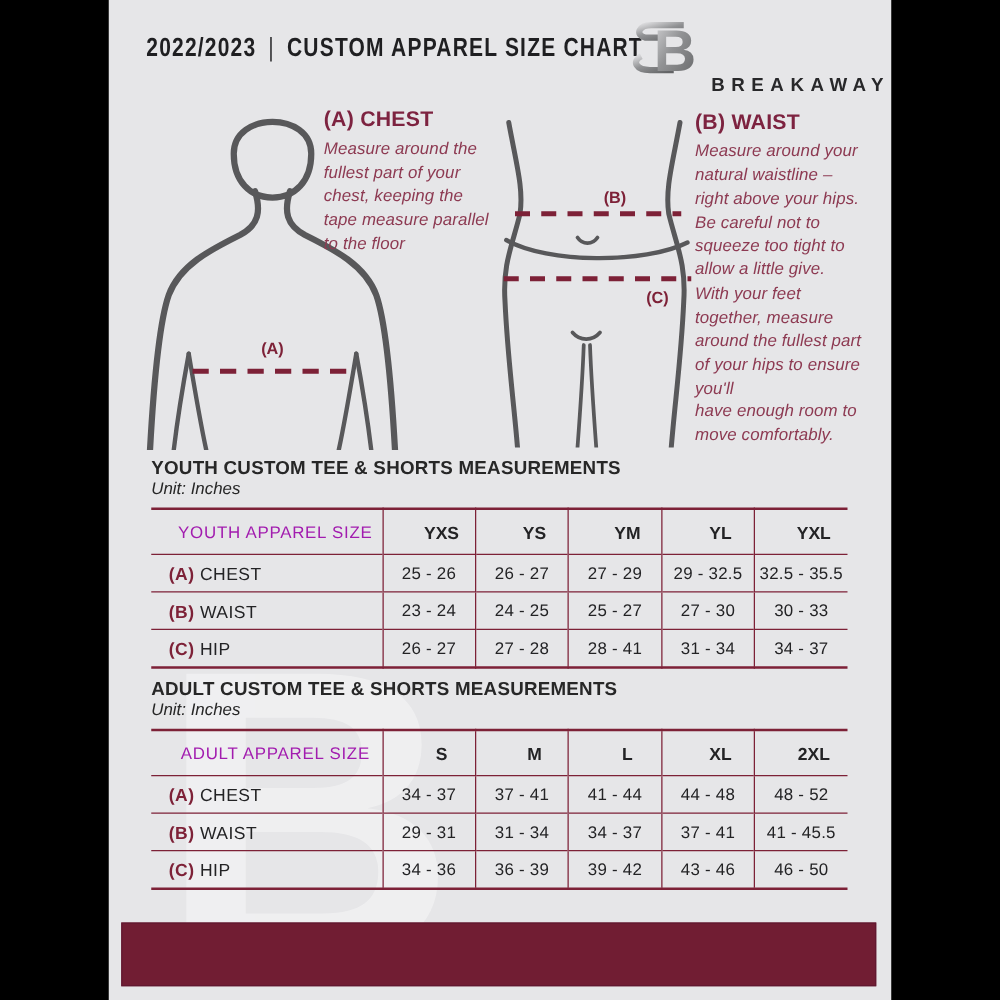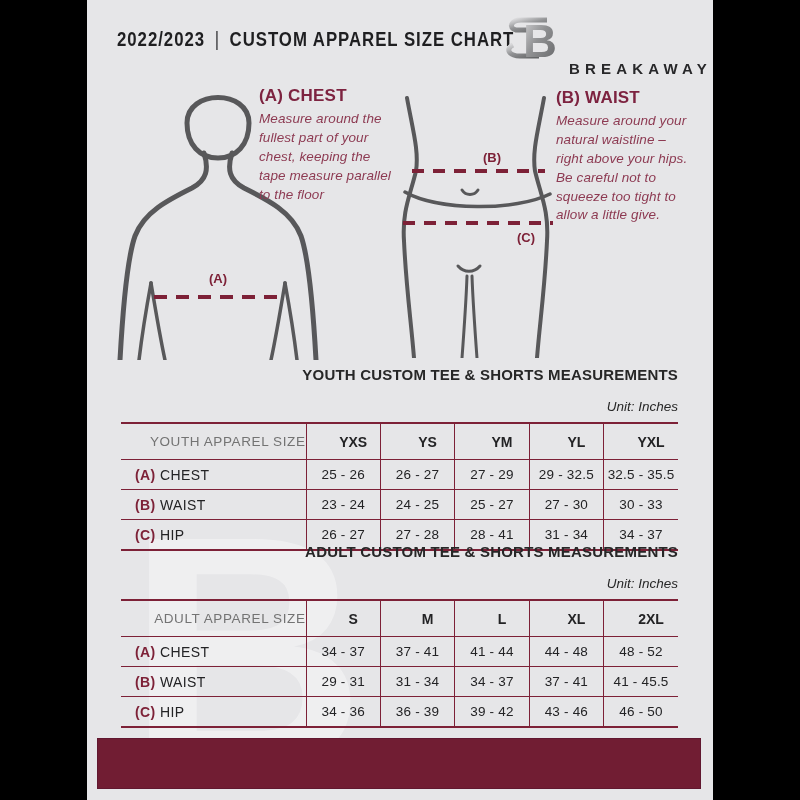--- a/index.html
+++ b/index.html
@@ -33,34 +33,34 @@
   .guide-hips{left:469px;top:222px;width:170px;}
   .guide-title{font-weight:bold;font-size:17px;color:#7d2340;letter-spacing:0.2px;}
   .guide-text{
     font-style:italic;font-size:13.5px;line-height:1.40;color:#8d3a52;
     white-space:pre-line;margin-top:4px;letter-spacing:0.1px;
   }
   
   .tbl-section{position:absolute;left:34px;width:557px;z-index:2;}
   .youth-section{top:366px;}
   .adult-section{top:543px;}
-  .tbl-title{text-align:right;font-weight:bold;font-size:15px;color:#272727;letter-spacing:0.2px;}
-  .tbl-unit{text-align:right;font-style:italic;font-size:13.5px;color:#272727;margin-top:16px;}
+  .tbl-title{text-align:left;font-weight:bold;font-size:15px;color:#272727;letter-spacing:0.2px;}
+  .tbl-unit{text-align:left;font-style:italic;font-size:13.5px;color:#272727;margin-top:0;}
   table{
     border-collapse:collapse;table-layout:fixed;width:557px;margin-top:8px;
     border-top:2px solid #7d2137;border-bottom:2px solid #7d2137;
   }
   col.lbl{width:185px;}
   th,td{border-top:1.5px solid #7d2137;padding:0;}
   th+th, td+td{border-left:1.5px solid #7d2137;}
   thead th{height:35px;padding-left:20px;}
   tbody td{height:29px;}
   .size-header{
-    text-align:right;padding-left:14px;font-weight:normal;font-size:13.5px;
-    color:#737373;letter-spacing:0.6px;
+    text-align:center;padding-left:14px;font-weight:normal;font-size:13.5px;
+    color:#a21caf;letter-spacing:0.6px;
   }
   .col-header{font-weight:bold;font-size:14px;color:#232325;text-align:center;}
   .row-label{text-align:left;padding-left:14px;font-size:14px;color:#232325;letter-spacing:0.4px;}
   .row-label .marker{font-weight:bold;color:#7d2137;}
   .cell{text-align:center;font-size:13.5px;color:#232325;letter-spacing:0.2px;}
   
   .footer-bar{
     position:absolute;left:10px;top:738px;width:602px;height:49px;
     background:#711d33;border:1px solid #611830;z-index:2;
   }
@@ -140,20 +140,27 @@
   <div class="guide guide-waist">
     <div class="guide-title">(B) WAIST</div>
     <div class="guide-text">Measure around your
 natural waistline –
 right above your hips.
 Be careful not to
 squeeze too tight to
 allow a little give.</div>
   </div>
   <div class="guide guide-hips">
+    <div class="guide-text">With your feet
+together, measure
+around the fullest part
+of your hips to ensure
+you'll
+have enough room to
+move comfortably.</div>
   </div>
 
   <div class="tbl-section youth-section">
     <div class="tbl-title">YOUTH CUSTOM TEE &amp; SHORTS MEASUREMENTS</div>
     <div class="tbl-unit">Unit: Inches</div>
     <table>
       <colgroup>
           <col class="lbl">
           <col>
           <col>

